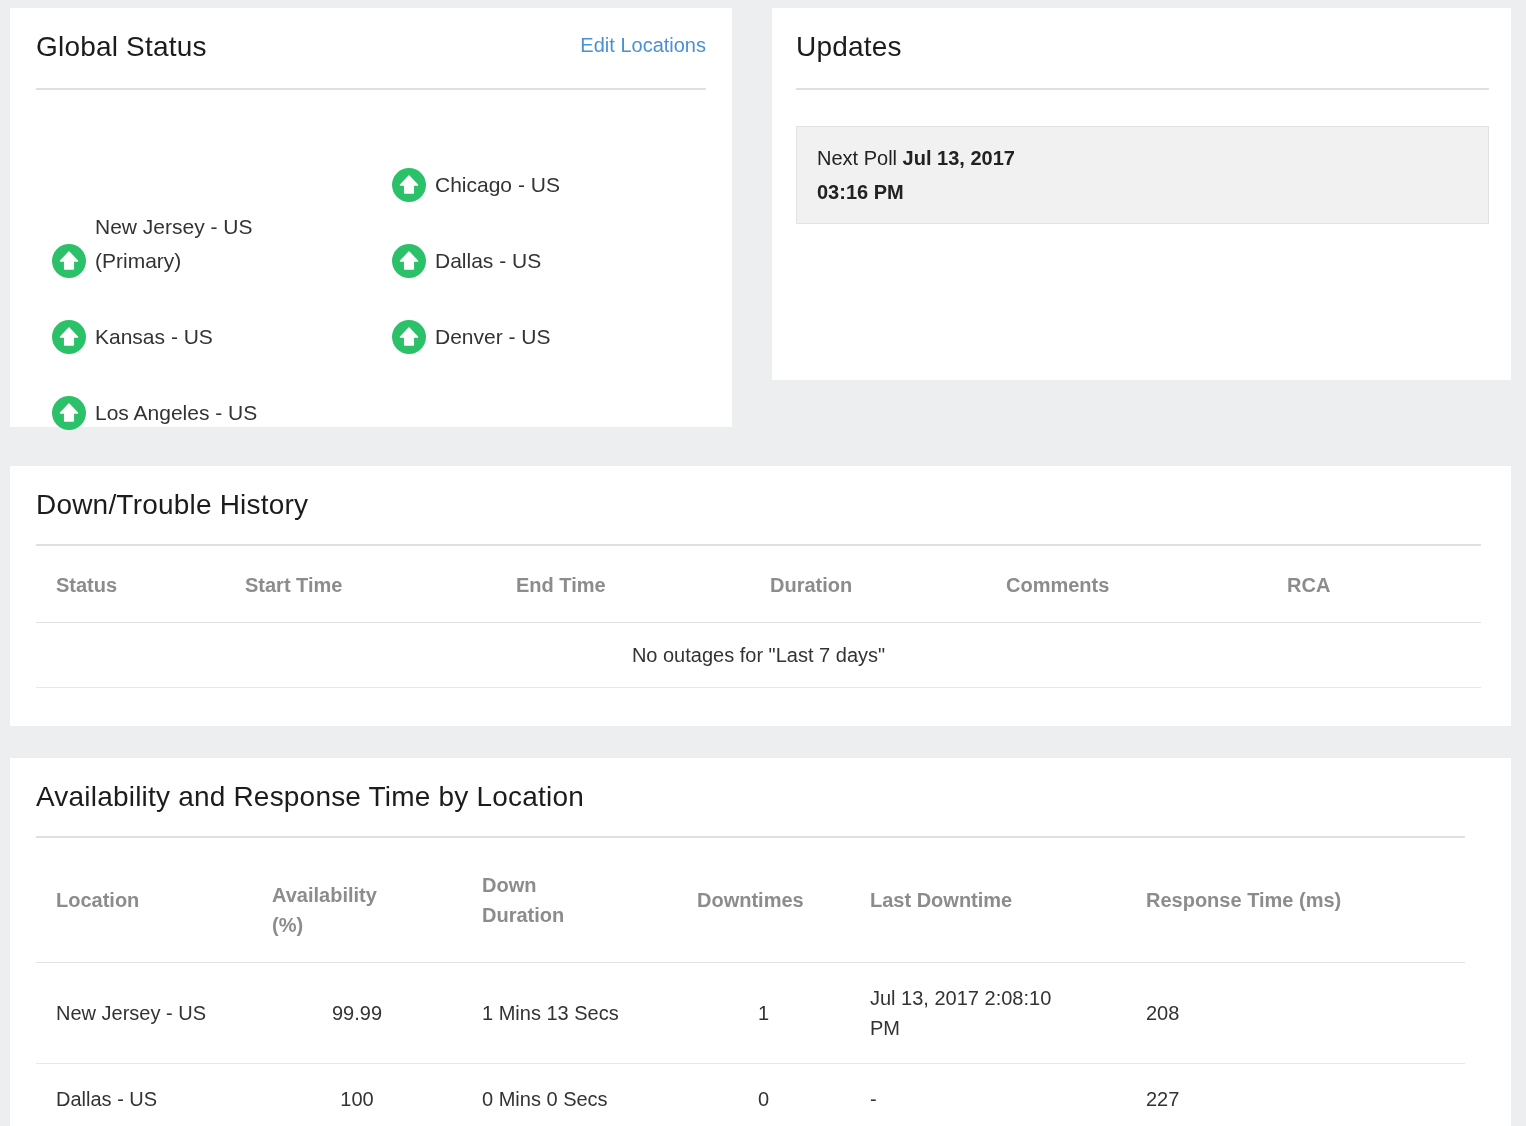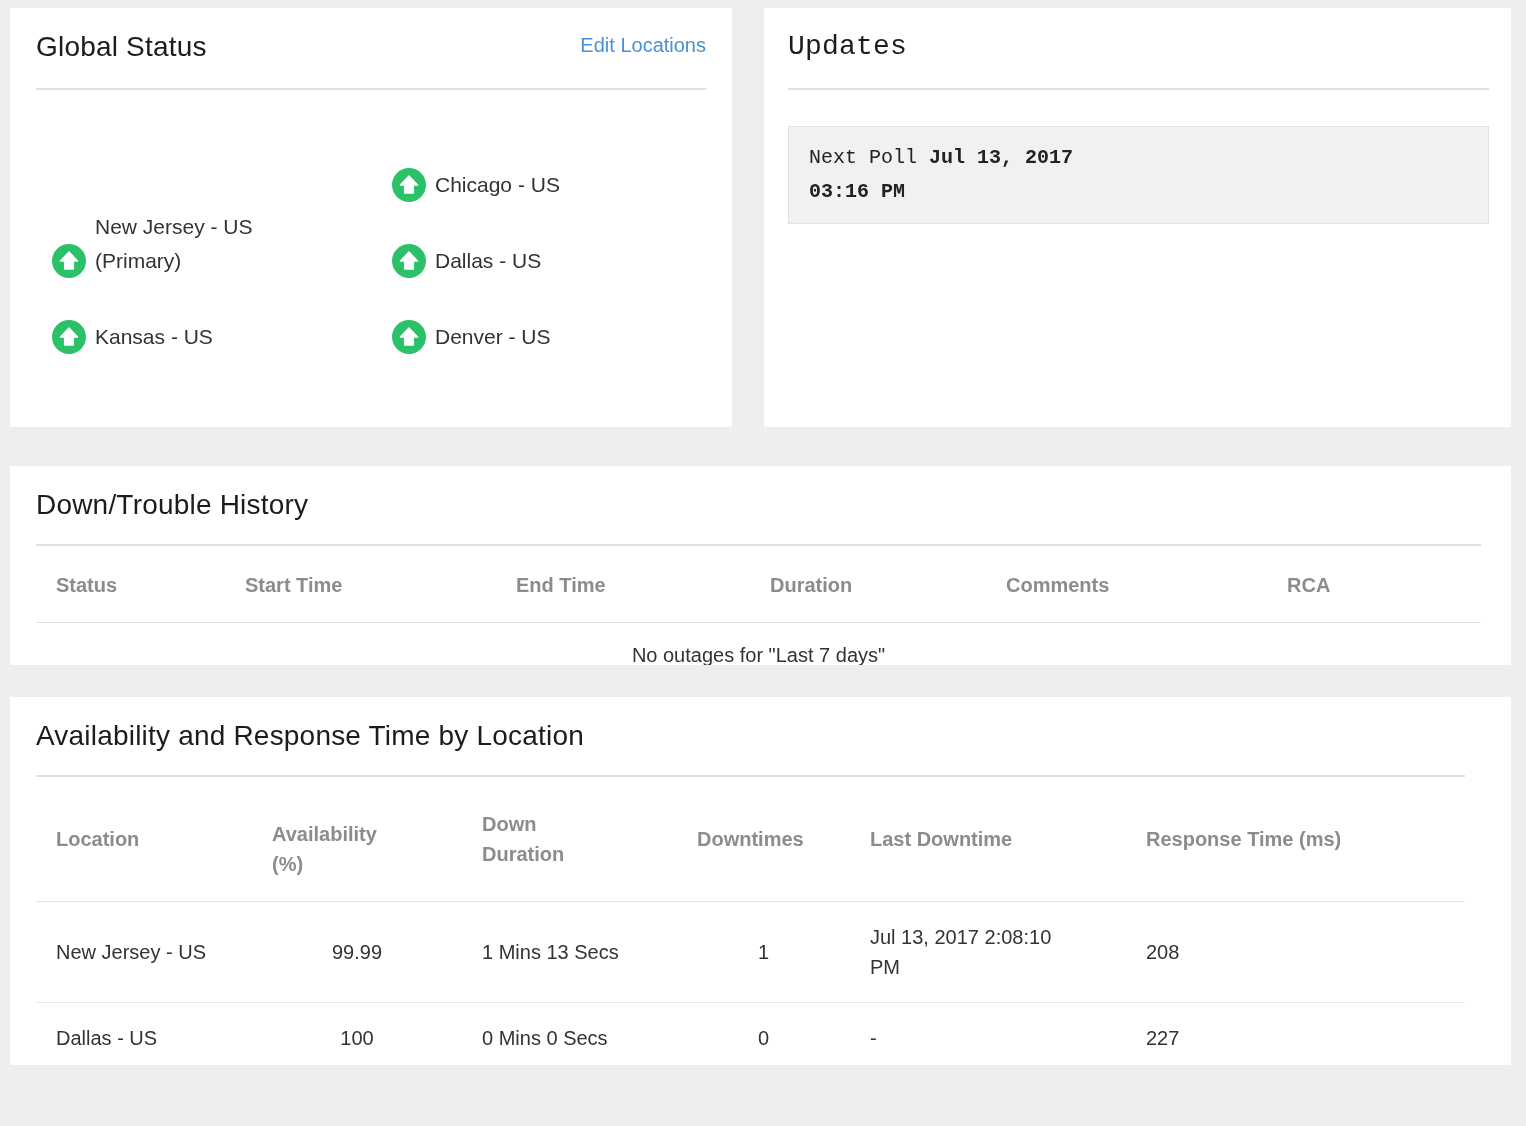--- a/index.html
+++ b/index.html
@@ -7,23 +7,23 @@
   body {
     background:#eceef0;
     font-family:"Liberation Sans","DejaVu Sans",sans-serif;
     color:#333;
   }
   .page { width:1526px; height:1126px; }
 
   .panel { background:#ffffff; }
 
   
-  .row-top { display:flex; margin:8px 15px 0 10px; gap:32px; }
+  .row-top { display:flex; margin:8px 15px 0 10px; gap:40px; }
   .panel-global { width:722px; height:419px; padding:0 26px; }
-  .panel-updates { flex:1; height:419px; padding:0 22px 0 24px;font-family:Liberation Mono, monospace; }
+  .panel-updates { flex:1; height:372px; padding:0 22px 0 24px; }
 
   .panel-head { display:flex; justify-content:space-between; align-items:flex-start; padding-top:22px; }
   .panel-title { font-size:28px; line-height:34px; font-weight:500; color:#1c1c1c; letter-spacing:0.2px; }
   .divider { height:2px; background:#e0e0e0; margin-top:24px; }
 
   .link { color:#4a90d2; font-size:20px; line-height:30px; text-decoration:none; cursor:pointer; }
 
   
   .loc-grid {
     margin-top:36px; margin-left:16px;
@@ -47,21 +47,21 @@
     background:#f1f1f2;
     border:1px solid #e2e2e2;
     padding:14px 20px;
     font-size:20px; line-height:34px; color:#222;
   }
   .next-poll-box b { font-weight:700; }
   .next-poll-time { display:block; }
   .no-comments { margin-top:64px; text-align:center; font-size:20px; line-height:34px; color:#333; }
 
   
-  .panel-history { margin:39px 15px 0 10px; height:199px; padding:0 30px 0 26px; overflow:hidden; }
+  .panel-history { margin:39px 15px 0 10px; height:260px; padding:0 30px 0 26px; overflow:hidden; }
   .panel-avail   { margin:32px 15px 0 10px; height:368px; padding:0 46px 0 26px; overflow:hidden; }
   .panel-history .divider, .panel-avail .divider { margin-top:22px; }
 
   table { width:100%; border-collapse:collapse; table-layout:fixed; }
   th { text-align:left; font-size:20px; font-weight:700; color:#8c8c8c; line-height:30px; vertical-align:middle; }
   td { font-size:20px; color:#333; line-height:30px; vertical-align:middle; }
 
   
   .t-history th { padding:24px 20px 22px 20px; border-bottom:1px solid #e3e3e3; }
   .t-history td { padding:17px 20px; border-bottom:1px solid #e8e8e8; }
@@ -100,20 +100,27 @@
         </div>
 
         <div class="loc-item pos-c1r3">
           <svg class="badge" viewBox="0 0 34 34">
             <circle cx="17" cy="17" r="17" fill="#2bc168"></circle>
             <path d="M17 8 L25.5 17 L21.3 17 L21.3 25 L12.7 25 L12.7 17 L8.5 17 Z" fill="#ffffff" stroke="#ffffff" stroke-width="1.5" stroke-linejoin="round"></path>
           </svg>
           <span class="loc-label">Kansas - US</span>
         </div>
 
+        <div class="loc-item pos-c1r4">
+          <svg class="badge" viewBox="0 0 34 34">
+            <circle cx="17" cy="17" r="17" fill="#2bc168"></circle>
+            <path d="M17 8 L25.5 17 L21.3 17 L21.3 25 L12.7 25 L12.7 17 L8.5 17 Z" fill="#ffffff" stroke="#ffffff" stroke-width="1.5" stroke-linejoin="round"></path>
+          </svg>
+          <span class="loc-label">Los Angeles - US</span>
+        </div>
 
         <div class="loc-item pos-c2r1">
           <svg class="badge" viewBox="0 0 34 34">
             <circle cx="17" cy="17" r="17" fill="#2bc168"></circle>
             <path d="M17 8 L25.5 17 L21.3 17 L21.3 25 L12.7 25 L12.7 17 L8.5 17 Z" fill="#ffffff" stroke="#ffffff" stroke-width="1.5" stroke-linejoin="round"></path>
           </svg>
           <span class="loc-label">Chicago - US</span>
         </div>
 
         <div class="loc-item pos-c2r2">

